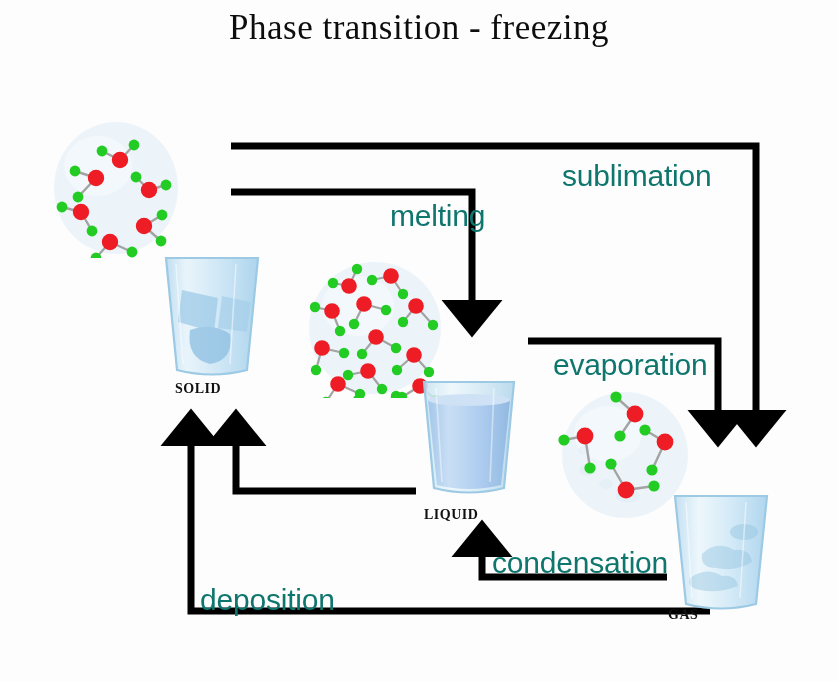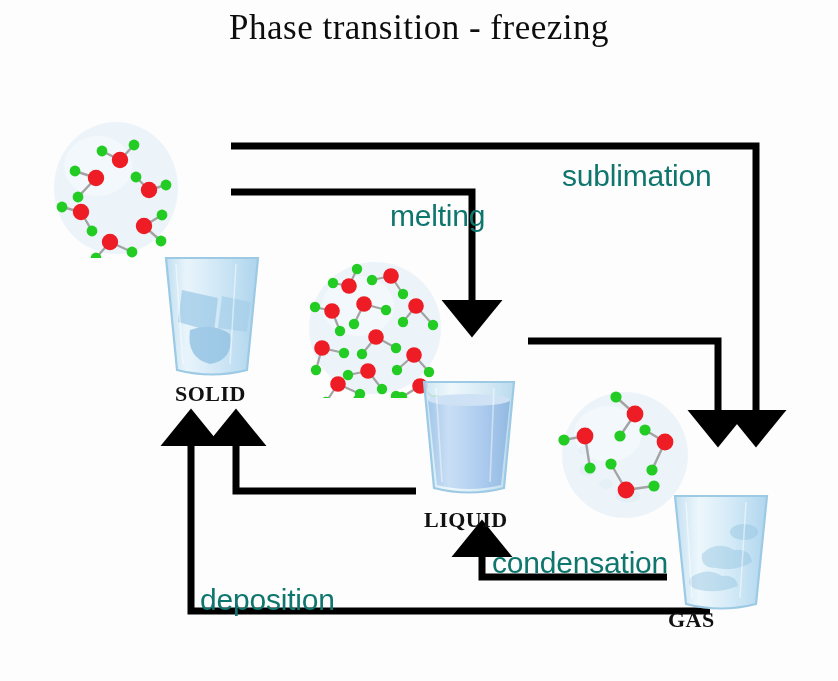--- a/index.html
+++ b/index.html
@@ -38,21 +38,21 @@
     font-family: "Liberation Sans", sans-serif;
     font-size: 30px;
     font-weight: 400;
     color: #0f766e;
     white-space: nowrap;
     letter-spacing: -0.2px;
   }
   .state-label {
     position: absolute;
     font-family: "Liberation Serif", serif;
-    font-size: 22px;
+    font-size: 14px;
     font-weight: 700;
     color: #111111;
     letter-spacing: 0.5px;
     white-space: nowrap;
   }
   .mol-circle {
     position: absolute;
   }
   .glass {
     position: absolute;
@@ -94,20 +94,21 @@
 
     <g>
       <path d="M710,611 L191,611 L191,424" stroke="#000" stroke-width="7" fill="none" stroke-linejoin="miter" marker-end="url(#ah)"></path>
     </g>
   </svg>
 
   <div class="arrow-label" style="left:366px; top:199px;margin-left:24px;">melting</div>
 
   <div class="arrow-label" style="left:562px; top:159px;">sublimation</div>
 
+  <div class="arrow-label" style="left:553px; top:348px;">evaporation</div>
 
 
   <div class="arrow-label" style="left:492px; top:546px;">condensation</div>
 
   <div class="arrow-label" style="left:200px; top:583px;">deposition</div>
 
   <svg class="mol-circle" style="left:48px; top:118px; width:136px; height:140px;" viewBox="0 0 136 140">
     <ellipse cx="68" cy="70" rx="62" ry="66" fill="#eaf3fa" opacity="0.92"></ellipse>
     <ellipse cx="50" cy="48" rx="34" ry="30" fill="#f4f9fc" opacity="0.8"></ellipse>
     <g stroke="#a3a3a3" stroke-width="2.4" fill="none">

